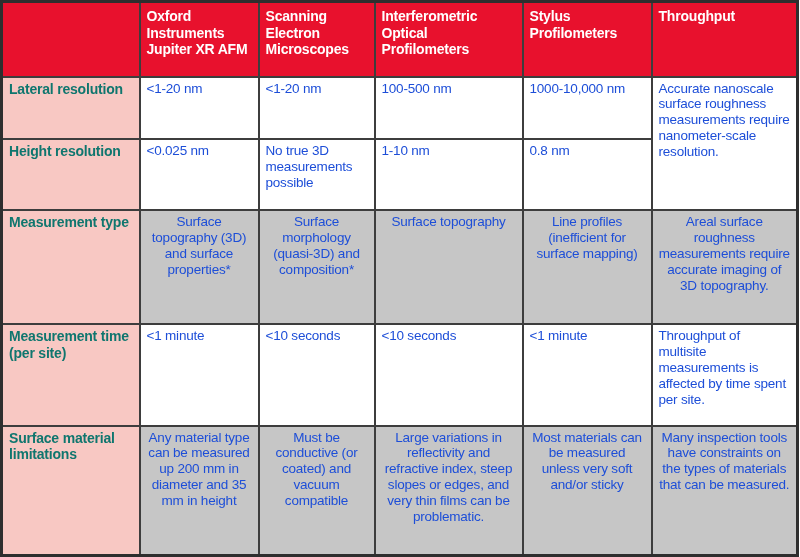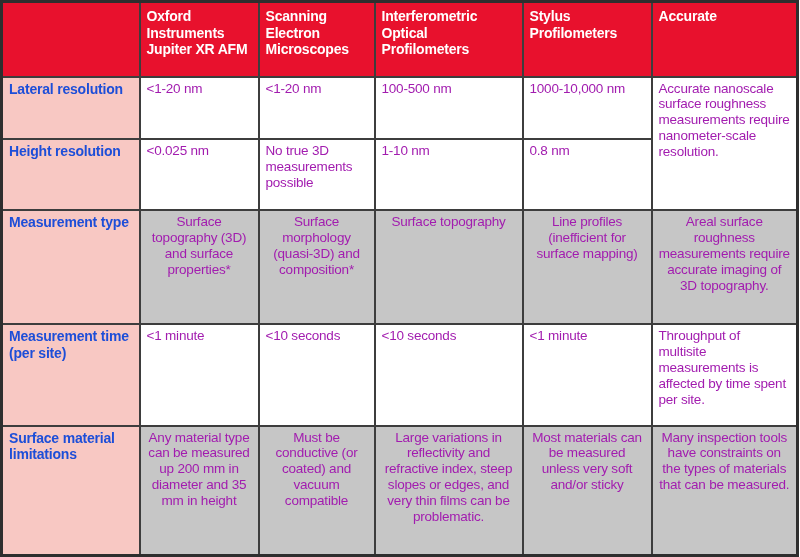--- a/index.html
+++ b/index.html
@@ -38,28 +38,28 @@
     font-weight: bold;
     font-size: 14px;
     padding-top: 5px;
   }
   table.cmp thead th.corner {
     background: #e8112d;
   }
   
   table.cmp tbody th.rowhead {
     background: #f8c8c3;
-    color: #1d4ed8;
+    color: #0f766e;
     font-weight: bold;
     font-size: 14px;
   }
   
   table.cmp tbody td {
     background: #ffffff;
-    color: #a21caf;
+    color: #1d4ed8;
     margin-left: 44px;
   }
   table.cmp tbody tr.gray td {
     background: #c6c6c6;
     text-align: center;
   }
 </style>
 </head>
 <body>
 
@@ -73,21 +73,21 @@
       <col style="width:129px">
       <col style="width:146px">
     </colgroup>
     <thead>
       <tr style="height:75px">
         <th class="corner"></th>
         <th>Oxford Instruments Jupiter XR AFM</th>
         <th>Scanning Electron Microscopes</th>
         <th>Interferometric Optical Profilometers</th>
         <th>Stylus Profilometers</th>
-        <th>Accurate</th>
+        <th>Throughput</th>
       </tr>
     </thead>
     <tbody>
       <tr style="height:62px">
         <th class="rowhead">Lateral resolution</th>
         <td>&lt;1-20 nm</td>
         <td>&lt;1-20 nm</td>
         <td>100-500 nm</td>
         <td>1000-10,000 nm</td>
         <td rowspan="2">Accurate nanoscale surface roughness measurements require nanometer-scale resolution.</td>

